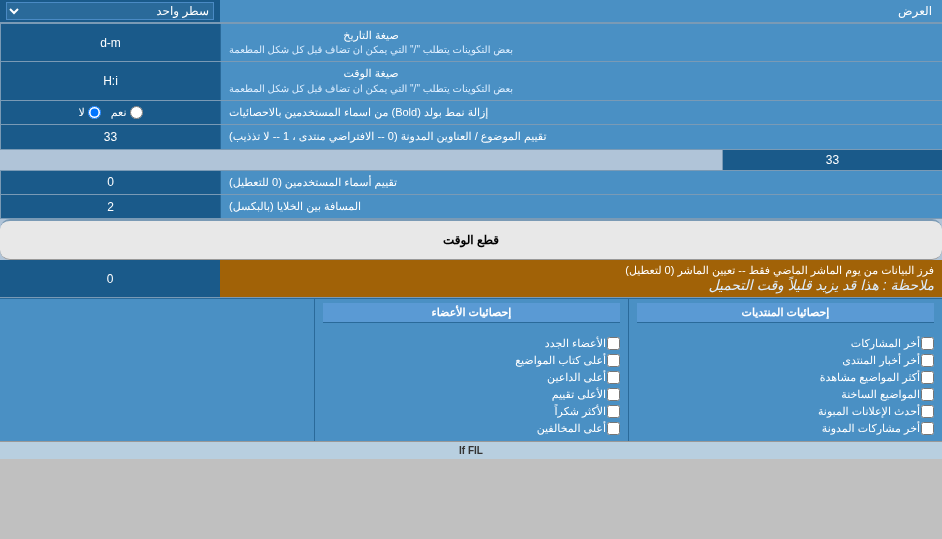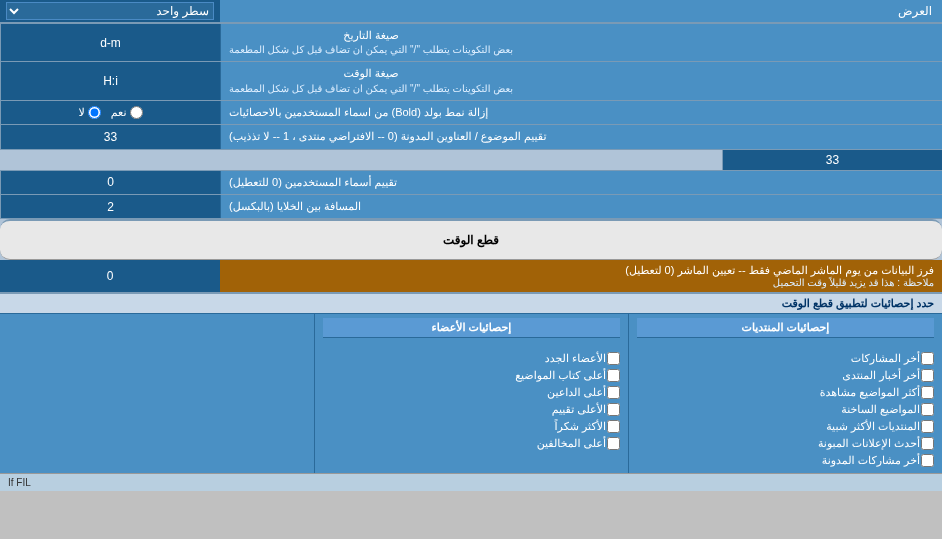--- a/index.html
+++ b/index.html
@@ -157,22 +157,23 @@
     }
     .limit-label {
       flex: 1;
       background: #a16207;
       color: #fff;
       padding: 4px 8px;
       font-size: 11px;
       text-align: right;
     }
     .limit-label .limit-note {
-      font-size: 10px;
+      font-size: 14px;
       color: #ddeeff;
+      font-style: italic;
     }
     .limit-input {
       width: 220px;
       background: #1a5a8a;
       display: flex;
       align-items: center;
       justify-content: center;
       padding: 3px 6px;
     }
     .limit-input input {
@@ -192,22 +193,23 @@
       align-items: center;
       justify-content: space-between;
       border-top: 1px solid #7a9ab5;
     }
     
     .footer {
       background: #b8cfe0;
       padding: 3px 8px;
       font-size: 10px;
       color: #333;
-      text-align: left;
+      text-align: center;
       border-top: 1px solid #999;
+      font-weight: bold;
     }
   </style>
 </head>
 <body>
 
 <div class="container">
 
   <div class="top-row">
     <div class="label-area">العرض</div>
     <div class="select-area">
@@ -291,23 +293,20 @@
   <div class="limit-row">
     <div class="limit-label">
       <div>فرز البيانات من يوم الماشر الماضي فقط -- تعيين الماشر (0 لتعطيل)</div>
       <div class="limit-note">ملاحظة : هذا قد يزيد قليلاً وقت التحميل</div>
     </div>
     <div class="limit-input">
       <input type="text" value="0" style="">
     </div>
   </div>
 
-  <div class="bottom-bar">
-    <span style="color:#003366; font-weight:bold; font-size:11px;">حدد إحصائيات لتطبيق قطع الوقت</span>
-  </div>
 
   <div style="background:#4a90c4; border-top:1px solid #2a6a9a;">
     <div class="cb-columns">
 
       <div class="cb-col">
         <div class="cb-header">إحصائيات المنتديات</div>
         <div class="cb-item">
             <input type="checkbox" style="">
             <span>أخر المشاركات</span>
           </div>
@@ -318,24 +317,20 @@
         <div class="cb-item">
             <input type="checkbox" style="">
             <span>أكثر المواضيع مشاهدة</span>
           </div>
         <div class="cb-item">
             <input type="checkbox" style="">
             <span>المواضيع الساخنة</span>
           </div>
         <div class="cb-item">
             <input type="checkbox" style="">
-            <span>المنتديات الأكثر شبية</span>
-          </div>
-        <div class="cb-item">
-            <input type="checkbox" style="">
             <span>أحدث الإعلانات المبونة</span>
           </div>
         <div class="cb-item">
             <input type="checkbox" style="">
             <span>أخر مشاركات المدونة</span>
           </div>
       </div>
 
       <div class="cb-col">
         <div class="cb-header">إحصائيات الأعضاء</div>

